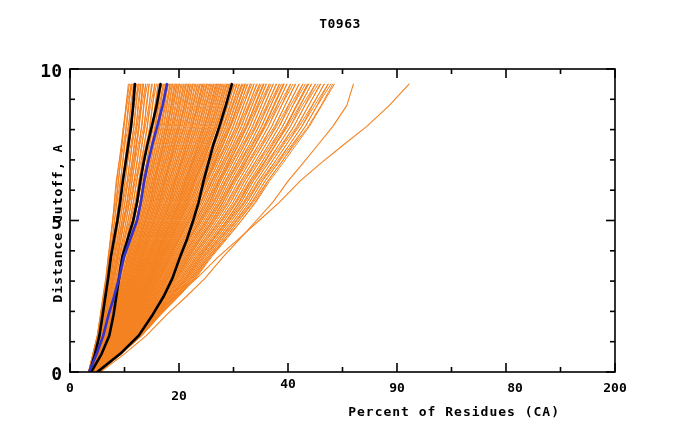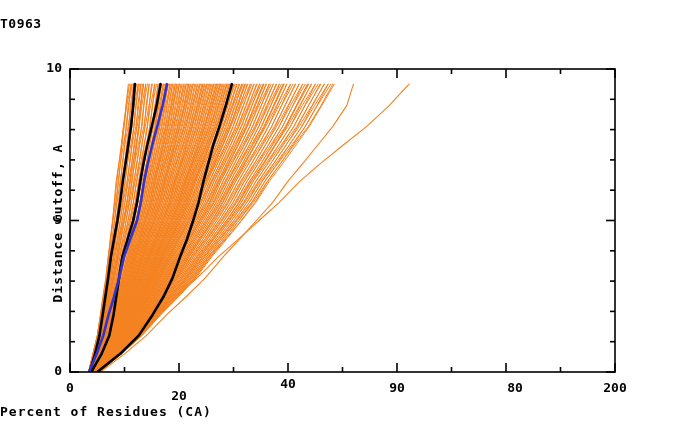--- a/index.html
+++ b/index.html
@@ -11,34 +11,34 @@
     position:relative;
   }
   #figure{position:absolute;left:0;top:0;width:680px;height:440px;}
   .lbl{
     position:absolute;
     font-family:"DejaVu Sans Mono","Liberation Mono",monospace;
     color:#000;
     white-space:pre;
   }
   #chart-title{
-    left:0;top:16px;width:680px;
+    left:0;top:16px;width:680px;text-align:center;
     font-size:13px;font-weight:bold;letter-spacing:0.5px;
   }
   #xaxis-title{
-    left:0;top:404px;width:560px;text-align:left;
+    left:0;top:404px;width:560px;text-align:right;
     font-size:13px;font-weight:bold;letter-spacing:1px;
   }
   #yaxis-title{
     left:-90px;top:213px;width:300px;text-align:center;
     font-size:13px;font-weight:bold;letter-spacing:1px;
     transform:rotate(-90deg);transform-origin:150px 10px;
   }
   .xtick-label{font-size:13px;font-weight:bold;text-align:center;width:60px;}
-  .ytick-label{font-size:13px;font-weight:bold;text-align:right;width:40px;}
+  .ytick-label{font-size:18px;font-weight:bold;text-align:right;width:40px;}
 </style>
 </head>
 <body>
 
 <div id="figure">
 
   <div class="lbl" id="chart-title">T0963</div>
 
   <div class="lbl" id="xaxis-title">Percent of Residues (CA)</div>
 

